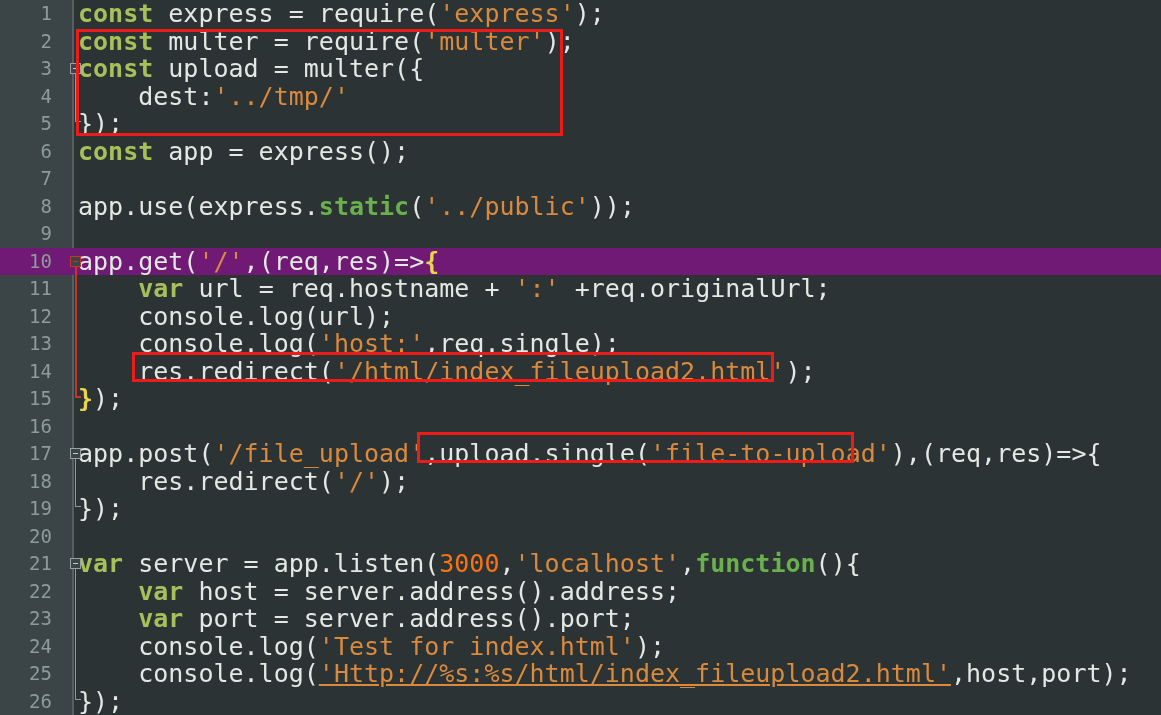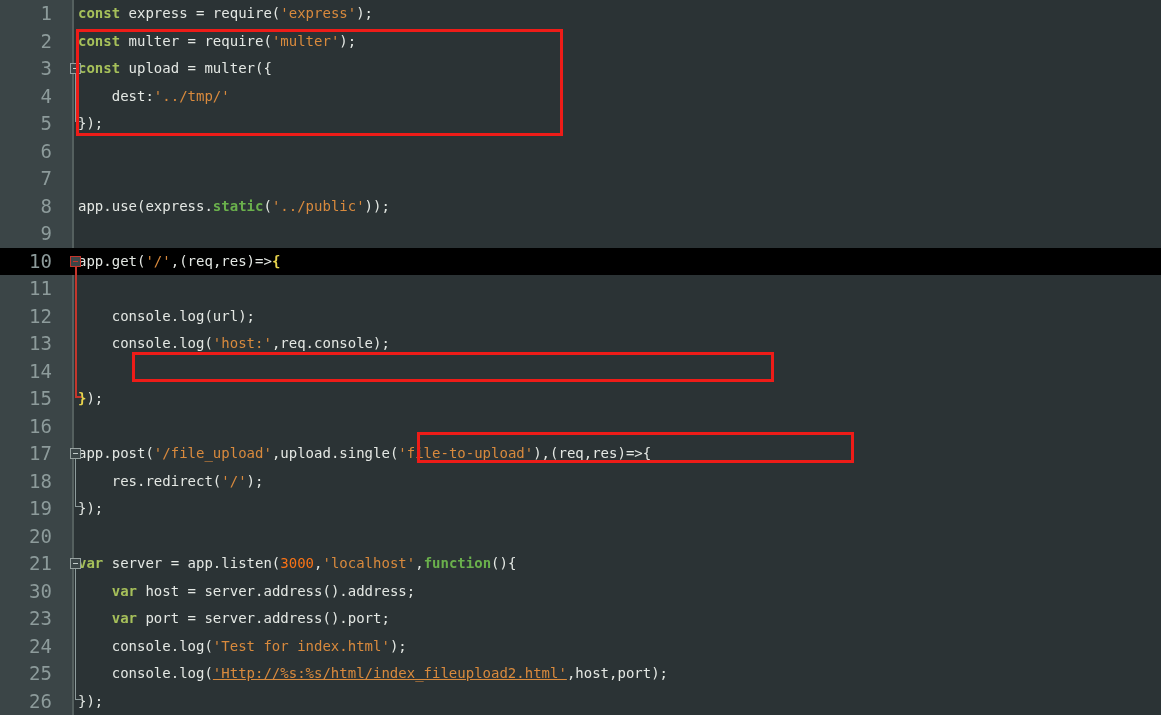--- a/index.html
+++ b/index.html
@@ -47,38 +47,38 @@
   }
 
   .line {
     position: relative;
     height: 27.5px;
     line-height: 27.5px;
     white-space: pre;
     font-size: 19.5px;
   }
   .line.current {
-    background: #000000;
+    background: #701a75;
   }
 
   .lnum {
     position: absolute;
     left: 0; top: 0;
     width: 52px;
     text-align: right;
     color: #8d9b9b;
     font-size: 19px;
     font-family: "DejaVu Sans Mono", "Liberation Mono", monospace;
   }
 
   .code {
     position: absolute;
     left: 78px; top: 0;
     color: #e4e8e4;
-    font-size: 14px;
+    font-size: 25px;
     letter-spacing: 0px;
     font-family: "DejaVu Sans Mono", "Liberation Mono", monospace;
   }
 
   
   .kw   { color: #a6c05a; font-weight: bold; }   
   .fn   { color: #6ab04c; font-weight: bold; }   
   .str  { color: #d98a3d; }                      
   .num  { color: #f97316; }                      
   .br   { color: #e8d44d; font-weight: bold; }   
@@ -136,37 +136,37 @@
 
   <div class="gutter"></div>
   <div class="gutter-edge"></div>
 
   <div class="lines">
       <div class="line" style="top: 0px; position: absolute; left: 0px; width: 1161px;"><span class="lnum">1</span><span class="code"><span class="kw">const</span><span class="pl"> express = require(</span><span class="str">'express'</span><span class="pl">);</span></span></div>
       <div class="line" style="top: 27.5px; position: absolute; left: 0px; width: 1161px;"><span class="lnum">2</span><span class="code"><span class="kw">const</span><span class="pl"> multer = require(</span><span class="str">'multer'</span><span class="pl">);</span></span></div>
       <div class="line" style="top: 55px; position: absolute; left: 0px; width: 1161px;"><span class="lnum">3</span><span class="code"><span class="kw">const</span><span class="pl"> upload = multer({</span></span></div>
       <div class="line" style="top: 82.5px; position: absolute; left: 0px; width: 1161px;"><span class="lnum">4</span><span class="code"><span class="pl">    dest:</span><span class="str">'../tmp/'</span></span></div>
       <div class="line" style="top: 110px; position: absolute; left: 0px; width: 1161px;"><span class="lnum">5</span><span class="code"><span class="pl">});</span></span></div>
-      <div class="line" style="top: 137.5px; position: absolute; left: 0px; width: 1161px;"><span class="lnum">6</span></div>
+      <div class="line" style="top: 137.5px; position: absolute; left: 0px; width: 1161px;"><span class="lnum">6</span><span class="code"><span class="kw">const</span><span class="pl"> app = express();</span></span></div>
       <div class="line" style="top: 165px; position: absolute; left: 0px; width: 1161px;"><span class="lnum">7</span><span class="code"></span></div>
       <div class="line" style="top: 192.5px; position: absolute; left: 0px; width: 1161px;"><span class="lnum">8</span><span class="code"><span class="pl">app.use(express.</span><span class="fn">static</span><span class="pl">(</span><span class="str">'../public'</span><span class="pl">));</span></span></div>
       <div class="line" style="top: 220px; position: absolute; left: 0px; width: 1161px;"><span class="lnum">9</span><span class="code"></span></div>
       <div class="line current" style="top: 247.5px; position: absolute; left: 0px; width: 1161px;"><span class="lnum">10</span><span class="code"><span class="pl">app.get(</span><span class="str">'/'</span><span class="pl">,(req,res)=&gt;</span><span class="br">{</span></span></div>
-      <div class="line" style="top: 275px; position: absolute; left: 0px; width: 1161px;"><span class="lnum">11</span></div>
+      <div class="line" style="top: 275px; position: absolute; left: 0px; width: 1161px;"><span class="lnum">11</span><span class="code"><span class="pl">    </span><span class="kw">var</span><span class="pl"> url = req.hostname + </span><span class="str">':'</span><span class="pl"> +req.originalUrl;</span></span></div>
       <div class="line" style="top: 302.5px; position: absolute; left: 0px; width: 1161px;"><span class="lnum">12</span><span class="code"><span class="pl">    console.log(url);</span></span></div>
-      <div class="line" style="top: 330px; position: absolute; left: 0px; width: 1161px;"><span class="lnum">13</span><span class="code"><span class="pl">    console.log(</span><span class="str">'host:'</span><span class="pl">,req.console);</span></span></div>
-      <div class="line" style="top: 357.5px; position: absolute; left: 0px; width: 1161px;"><span class="lnum">14</span></div>
+      <div class="line" style="top: 330px; position: absolute; left: 0px; width: 1161px;"><span class="lnum">13</span><span class="code"><span class="pl">    console.log(</span><span class="str">'host:'</span><span class="pl">,req.single);</span></span></div>
+      <div class="line" style="top: 357.5px; position: absolute; left: 0px; width: 1161px;"><span class="lnum">14</span><span class="code"><span class="pl">    res.redirect(</span><span class="str">'/html/index_fileupload2.html'</span><span class="pl">);</span></span></div>
       <div class="line" style="top: 385px; position: absolute; left: 0px; width: 1161px; padding-left: 35px;"><span class="lnum">15</span><span class="code"><span class="br">}</span><span class="pl">);</span></span></div>
       <div class="line" style="top: 412.5px; position: absolute; left: 0px; width: 1161px;"><span class="lnum">16</span><span class="code"></span></div>
       <div class="line" style="top: 440px; position: absolute; left: 0px; width: 1161px;"><span class="lnum">17</span><span class="code"><span class="pl">app.post(</span><span class="str">'/file_upload'</span><span class="pl">,upload.single(</span><span class="str">'file-to-upload'</span><span class="pl">),(req,res)=&gt;{</span></span></div>
       <div class="line" style="top: 467.5px; position: absolute; left: 0px; width: 1161px;"><span class="lnum">18</span><span class="code"><span class="pl">    res.redirect(</span><span class="str">'/'</span><span class="pl">);</span></span></div>
       <div class="line" style="top: 495px; position: absolute; left: 0px; width: 1019px;"><span class="lnum">19</span><span class="code"><span class="pl">});</span></span></div>
       <div class="line" style="top: 522.5px; position: absolute; left: 0px; width: 1161px;"><span class="lnum">20</span><span class="code"></span></div>
       <div class="line" style="top: 550px; position: absolute; left: 0px; width: 1161px;"><span class="lnum">21</span><span class="code"><span class="kw">var</span><span class="pl"> server = app.listen(</span><span class="num">3000</span><span class="pl">,</span><span class="str">'localhost'</span><span class="pl">,</span><span class="fn">function</span><span class="pl">(){</span></span></div>
-      <div class="line" style="top: 577.5px; position: absolute; left: 0px; width: 1161px;"><span class="lnum">30</span><span class="code"><span class="pl">    </span><span class="kw">var</span><span class="pl"> host = server.address().address;</span></span></div>
+      <div class="line" style="top: 577.5px; position: absolute; left: 0px; width: 1161px;"><span class="lnum">22</span><span class="code"><span class="pl">    </span><span class="kw">var</span><span class="pl"> host = server.address().address;</span></span></div>
       <div class="line" style="top: 605px; position: absolute; left: 0px; width: 1161px;"><span class="lnum">23</span><span class="code"><span class="pl">    </span><span class="kw">var</span><span class="pl"> port = server.address().port;</span></span></div>
       <div class="line" style="top: 632.5px; position: absolute; left: 0px; width: 1161px;"><span class="lnum">24</span><span class="code"><span class="pl">    console.log(</span><span class="str">'Test for index.html'</span><span class="pl">);</span></span></div>
       <div class="line" style="top: 660px; position: absolute; left: 0px; width: 1161px;"><span class="lnum">25</span><span class="code"><span class="pl">    console.log(</span><span class="str ul">'Http://%s:%s/html/index_fileupload2.html'</span><span class="pl">,host,port);</span></span></div>
       <div class="line" style="top: 687.5px; position: absolute; left: 0px; width: 1161px;"><span class="lnum">26</span><span class="code"><span class="pl">});</span></span></div>
     </div>
 
   <div class="annots">
       <div class="annot" style="left: 76px; top: 29px; width: 487px; height: 107px; border-color: rgb(238, 28, 24);"></div>
       <div class="annot" style="left: 132px; top: 352px; width: 642px; height: 30px; border-color: rgb(238, 28, 24);"></div>
       <div class="annot" style="left: 417px; top: 432px; width: 437px; height: 31px; border-color: rgb(238, 28, 24);"></div>

